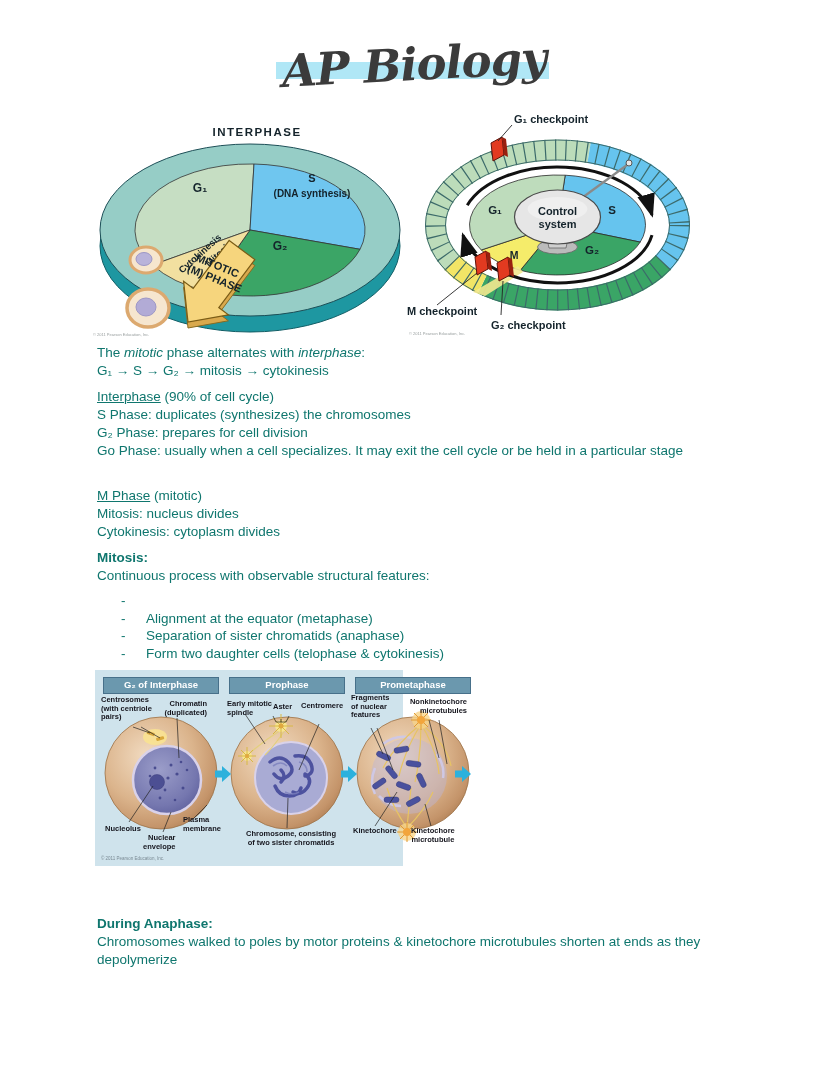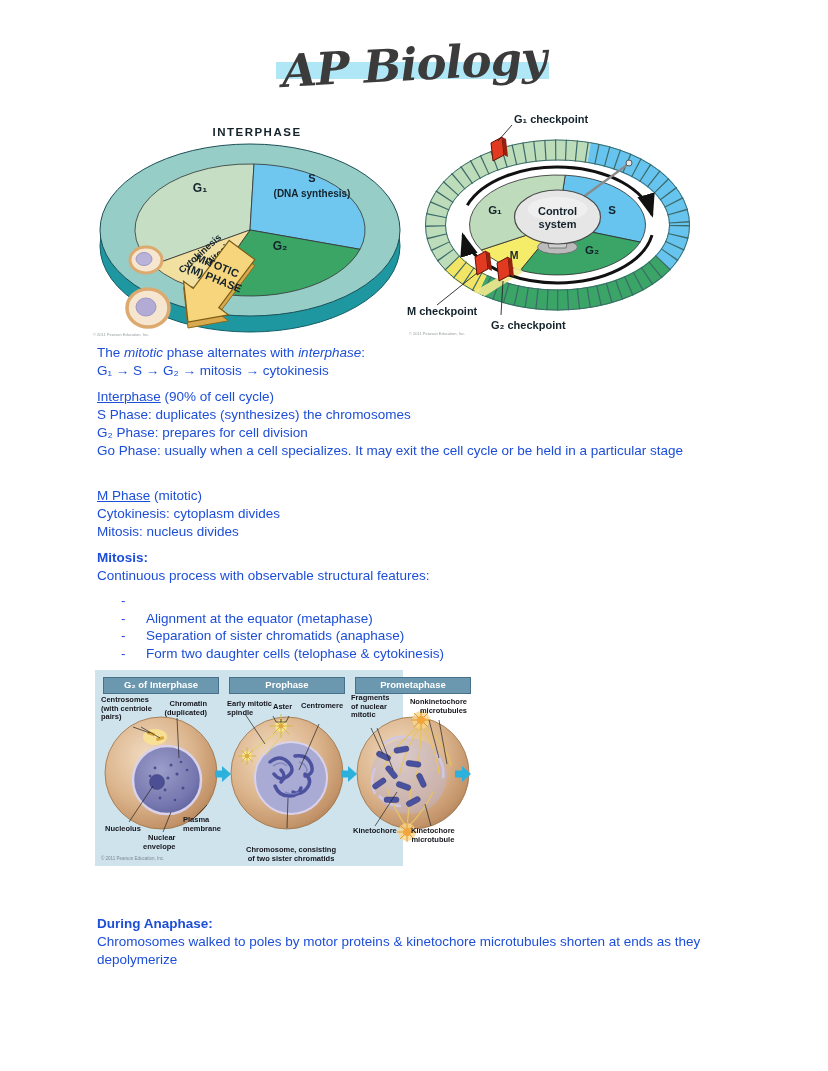--- a/index.html
+++ b/index.html
@@ -4,21 +4,21 @@
 <style>
   html,body{margin:0;padding:0;background:#ffffff;}
   .page{position:relative;width:828px;height:1071px;background:#fff;font-family:"Liberation Sans",sans-serif;color:#1c1c1c;overflow:hidden;}
   .abs{position:absolute;}
   
   .title-bar{position:absolute;left:276px;top:62px;width:273px;height:17px;background:#b0e7f6;}
   .title-text{position:absolute;left:0;top:38px;width:828px;text-align:center;
     font-family:"DejaVu Serif",serif;font-style:italic;font-weight:700;font-size:45px;
     color:#3b3b3b;transform:rotate(-3deg);letter-spacing:-1px;}
   
-  .tblock{position:absolute;left:97px;width:660px;font-size:13.5px;line-height:18px;color:#1d4ed8;}
+  .tblock{position:absolute;left:97px;width:660px;font-size:13.5px;line-height:18px;color:#0f766e;}
   .tblock .i{font-style:italic;}
   .tblock .u{text-decoration:underline;}
   .tblock .b{font-weight:700;}
   .bullet-row{display:flex;line-height:17.5px;}
   .bullet-row .dash{width:25px;margin-left:24px;flex:0 0 auto;}
   
   .figure{position:absolute;left:95px;top:670px;width:308px;height:196px;background:#cfe3ec;}
   .fig-header{position:absolute;top:7px;height:15px;width:114px;background:#6b98ae;border:1px solid #47708a;
     color:#fff;font-size:9.5px;font-weight:700;text-align:center;line-height:14px;}
   .fig-label{position:absolute;font-size:7.5px;font-weight:700;line-height:1.15;color:#15151d;white-space:pre-line;}
@@ -143,22 +143,22 @@
 
   <div class="tblock" style="top:388px;">
     <div><span class="u">Interphase</span><span> (90% of cell cycle)</span></div>
     <div>S Phase: duplicates (synthesizes) the chromosomes</div>
     <div>G₂ Phase: prepares for cell division</div>
     <div>Go Phase: usually when a cell specializes.  It may exit the cell cycle or be held in a particular stage</div>
   </div>
 
   <div class="tblock" style="top:487px;">
     <div><span class="u">M Phase</span><span> (mitotic)</span></div>
+    <div>Mitosis: nucleus divides</div>
     <div>Cytokinesis: cytoplasm divides</div>
-    <div>Mitosis: nucleus divides</div>
   </div>
 
   <div class="tblock" style="top:549px;">
     <div class="b">Mitosis:</div>
     <div>Continuous process with observable structural features:</div>
   </div>
 
   <div class="tblock" style="top:592px;">
     <div class="bullet-row">
         <span class="dash">-</span>
@@ -341,26 +341,26 @@
     <div class="fig-label" style="left:10px;top:155px;">Nucleolus</div>
     <div class="fig-label" style="left:48px;top:164px;text-align:right;">Nuclear
 envelope</div>
     <div class="fig-label" style="left:88px;top:146px;">Plasma
 membrane</div>
 
     <div class="fig-label" style="left:132px;top:30px;">Early mitotic
 spindle</div>
     <div class="fig-label" style="left:178px;top:33px;">Aster</div>
     <div class="fig-label" style="left:206px;top:32px;">Centromere</div>
-    <div class="fig-label" style="left:136px;top:160px;width:120px;text-align:center;margin-top:16px;">Chromosome, consisting
+    <div class="fig-label" style="left:136px;top:160px;width:120px;text-align:center;">Chromosome, consisting
 of two sister chromatids</div>
 
     <div class="fig-label" style="left:256px;top:24px;">Fragments
 of nuclear
-mitotic</div>
+features</div>
     <div class="fig-label" style="left:306px;top:28px;width:66px;text-align:right;">Nonkinetochore
 microtubules</div>
     <div class="fig-label" style="left:258px;top:157px;">Kinetochore</div>
     <div class="fig-label" style="left:316px;top:157px;text-align:center;">Kinetochore
 microtubule</div>
 
     <div class="fig-credit">© 2011 Pearson Education, Inc.</div>
   </div>
 
   <div class="tblock" style="top:915px;width:648px;">

